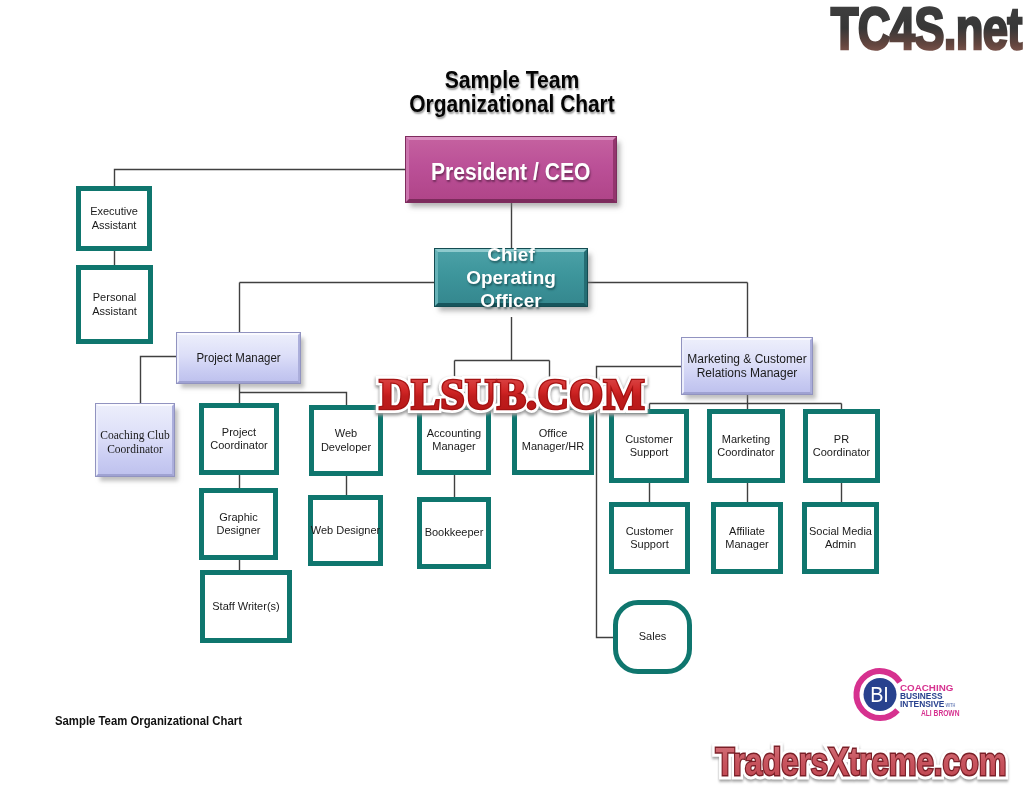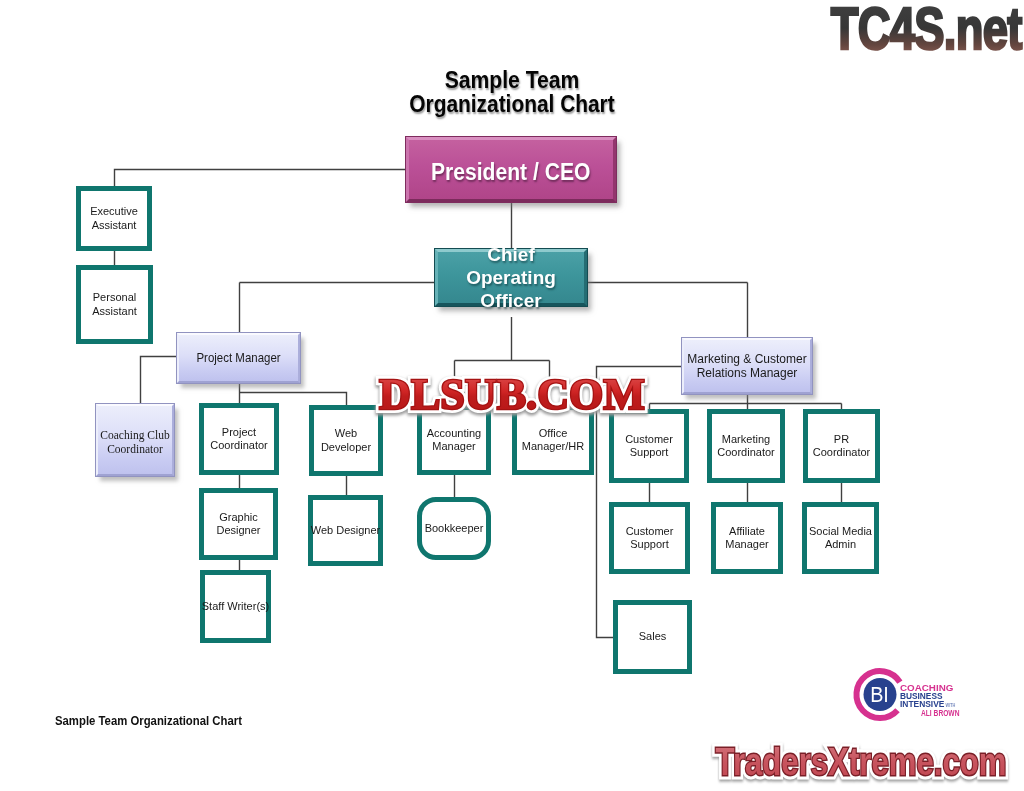--- a/index.html
+++ b/index.html
@@ -68,30 +68,30 @@
     </div>
   <div class="box coo" style="left:435px;top:249px;width:152px;height:57px;">
       <span>Chief<br>Operating<br>Officer</span>
     </div>
   <div class="box lav" style="left:177px;top:333px;width:123px;height:50px;font-size:13.5px;white-space:nowrap;">
       <span style="display:inline-block;transform:scaleX(0.85);position:relative;top:-1px;">Project Manager</span>
     </div>
   <div class="box lav" style="left:96px;top:404px;width:78px;height:72px;font-size:11.5px;line-height:14px;white-space:nowrap;padding-top:3px;font-family:Liberation Serif, serif;">Coaching Club<br>Coordinator</div>
   <div class="box white" style="left:199px;top:403px;width:80px;height:72px;">Project<br>Coordinator</div>
   <div class="box white" style="left:199px;top:488px;width:79px;height:72px;">Graphic<br>Designer</div>
-  <div class="box white" style="left:200px;top:570px;width:71px;height:73px;white-space:nowrap;">Staff Writer(s)</div>
+  <div class="box white" style="left:200px;top:570px;width:92px;height:73px;white-space:nowrap;">Staff Writer(s)</div>
   <div class="box white" style="left:309px;top:405px;width:74px;height:71px;">Web<br>Developer</div>
   <div class="box white" style="left:308px;top:495px;width:75px;height:71px;white-space:nowrap;">Web Designer</div>
   <div class="box white" style="left:417px;top:405px;width:74px;height:70px;">Accounting<br>Manager</div>
-  <div class="box white" style="left:417px;top:497px;width:74px;height:63px;white-space:nowrap;border-radius:19px;">Bookkeeper</div>
+  <div class="box white" style="left:417px;top:497px;width:74px;height:72px;white-space:nowrap;">Bookkeeper</div>
   <div class="box white" style="left:512px;top:405px;width:82px;height:70px;">Office<br>Manager/HR</div>
   <div class="box lav" style="left:682px;top:338px;width:130px;height:56px;font-size:12px;line-height:14px;white-space:nowrap;">Marketing &amp; Customer<br>Relations Manager</div>
   <div class="box white" style="left:609px;top:409px;width:80px;height:74px;">Customer<br>Support</div>
   <div class="box white" style="left:609px;top:502px;width:81px;height:72px;">Customer<br>Support</div>
-  <div class="box white" style="left:613px;top:600px;width:79px;height:74px;">Sales</div>
+  <div class="box white" style="left:613px;top:600px;width:79px;height:74px;border-radius:25px;">Sales</div>
   <div class="box white" style="left:707px;top:409px;width:78px;height:74px;">Marketing<br>Coordinator</div>
   <div class="box white" style="left:711px;top:502px;width:72px;height:72px;">Affiliate<br>Manager</div>
   <div class="box white" style="left:803px;top:409px;width:77px;height:74px;">PR<br>Coordinator</div>
   <div class="box white" style="left:802px;top:502px;width:77px;height:72px;">Social Media<br>Admin</div>
 
   <div class="tl" id="title1" style="top:66px;font-size:24px;transform:scaleX(0.88);">Sample Team</div>
   <div class="tl" id="title2" style="top:90px;font-size:24px;transform:scaleX(0.87);">Organizational Chart</div>
   <div id="footer">Sample Team Organizational Chart</div>
   <svg id="tc4s" width="210" height="62" viewBox="0 0 210 62" style="position:absolute;left:830px;top:0px;">
     <defs>

